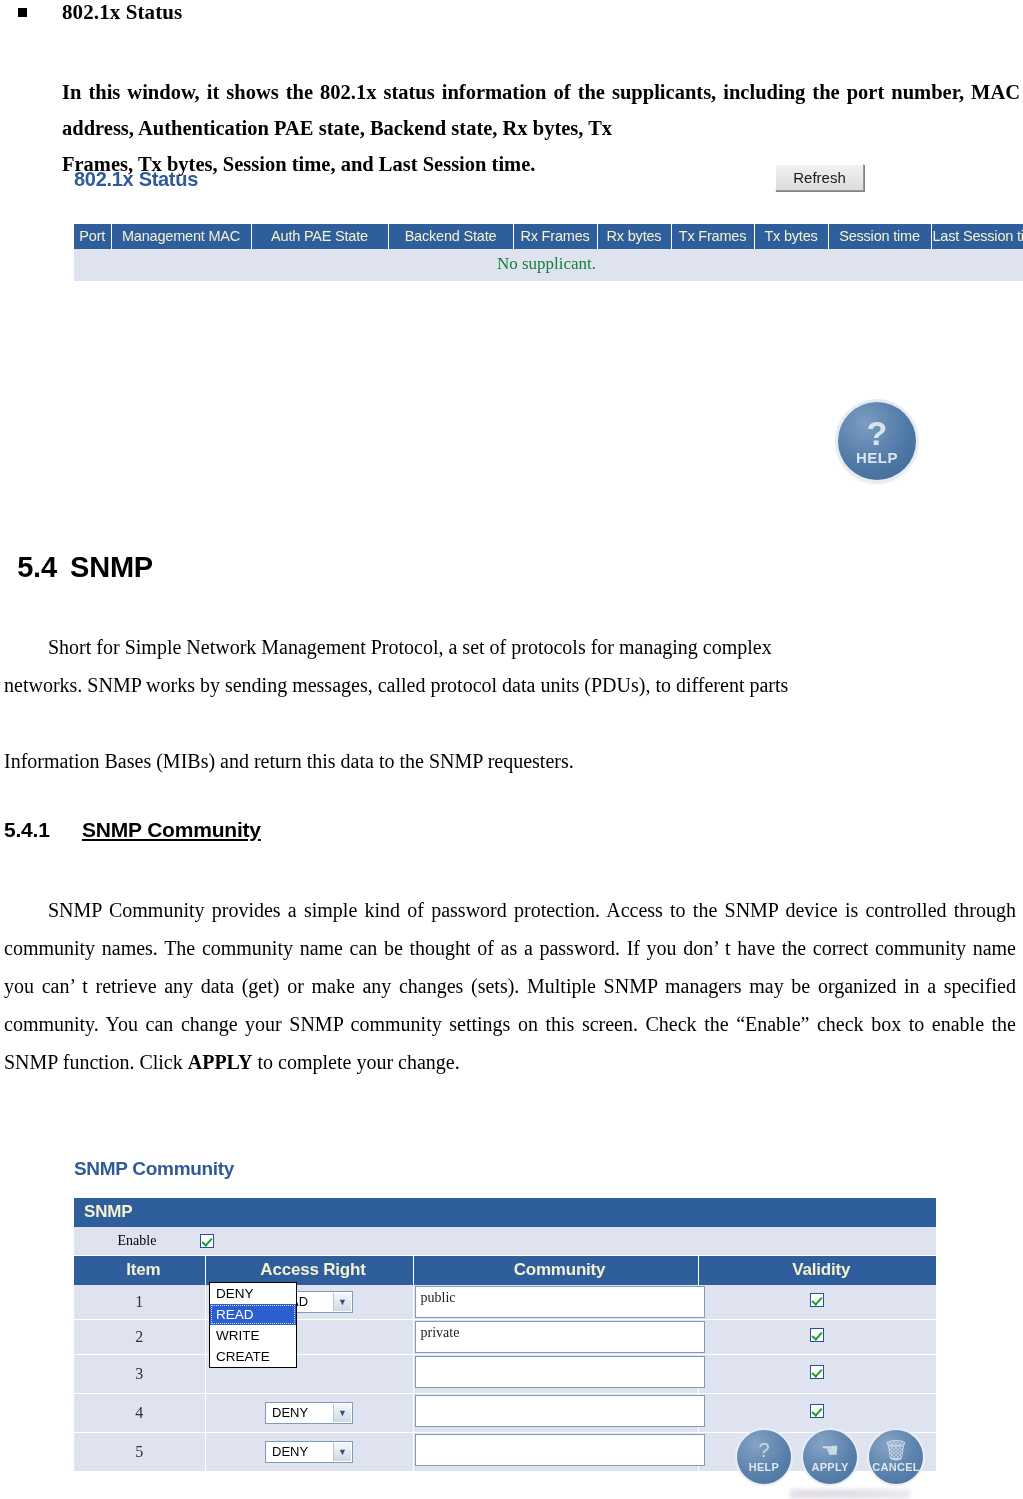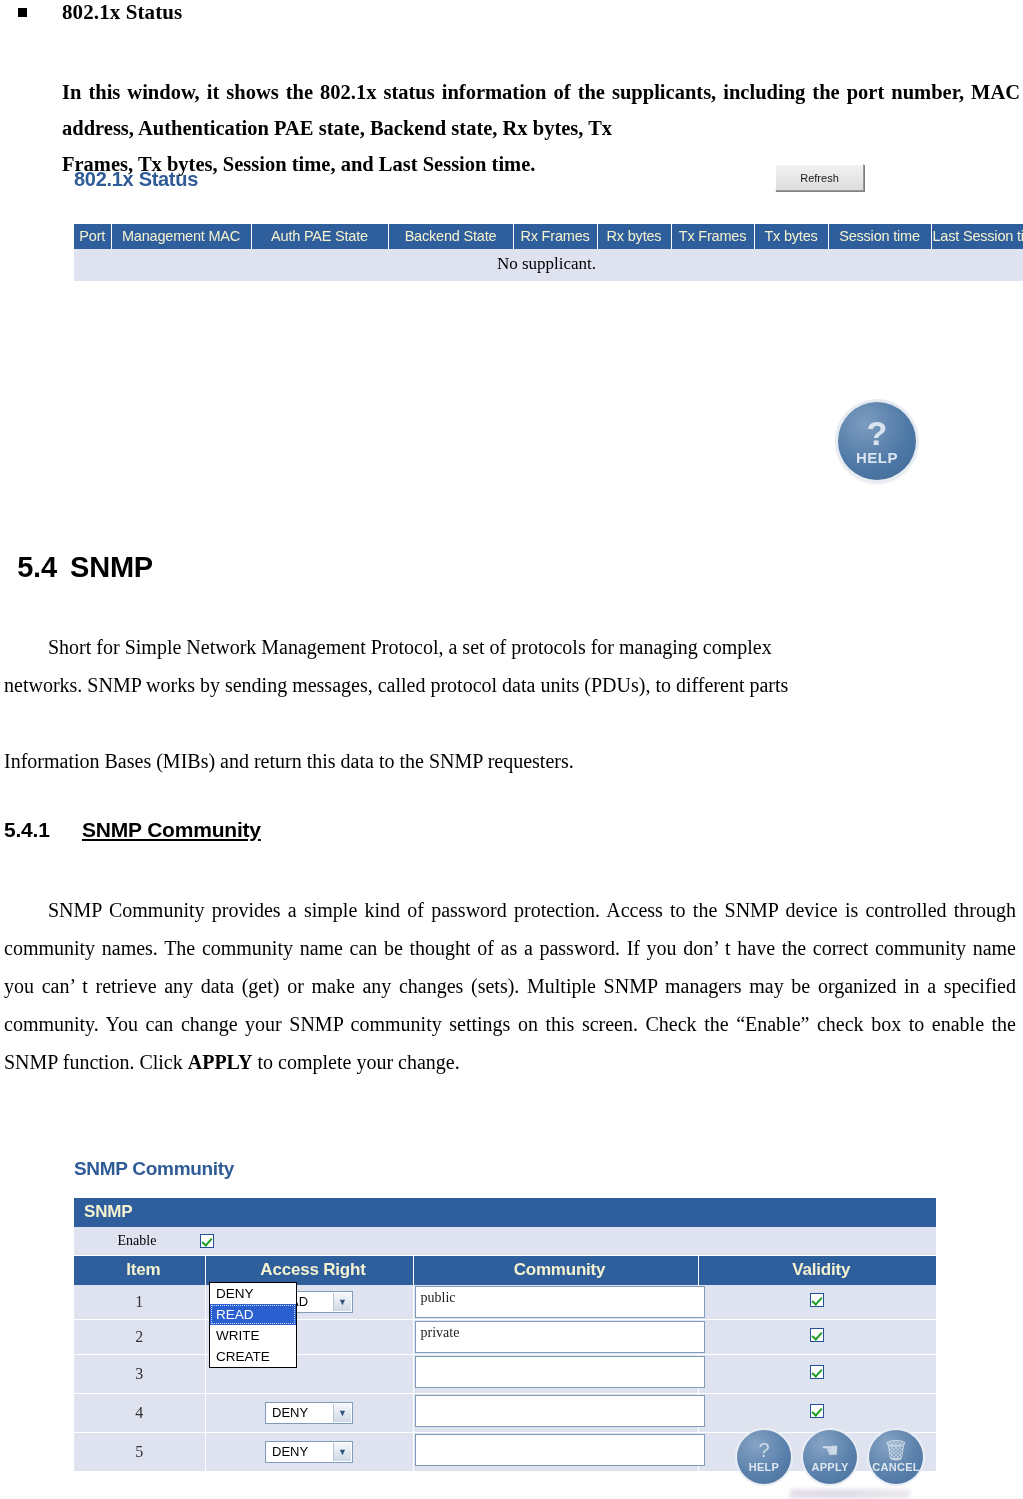--- a/index.html
+++ b/index.html
@@ -65,21 +65,21 @@
   .refresh-btn {
     position: absolute;
     left: 709px; top: 6px;
     width: 89px; height: 27px;
     background: linear-gradient(#f2f2f2, #dcdcdc);
     border: 1px solid #9a9a9a;
     border-top-color: #ffffff;
     border-left-color: #ffffff;
     box-shadow: 1px 1px 0 #808080;
     font-family: "Liberation Sans", sans-serif;
-    font-size: 11px;
+    font-size: 15px;
     color: #1a1a1a;
     display: flex;
     align-items: center;
     justify-content: center;
   }
   .x-table {
     position: absolute;
     left: 8px; top: 66px;
     width: 949px;
     border-collapse: collapse;
@@ -93,21 +93,21 @@
     font-weight: normal;
     padding: 4px 1px 5px 1px;
     border-right: 1px solid #ffffff;
     text-align: center;
     white-space: nowrap;
     letter-spacing: -0.2px;
   }
   .x-table th:last-child { border-right: none; }
   .x-table td.nosupp {
     background: #dfe3f0;
-    color: #000000;
+    color: #15803d;
     font-family: "Liberation Serif", serif;
     font-size: 17px;
     text-align: center;
     padding: 5px 4px 7px 0;
     margin-left: 45px;
   }
 
   
   .help-round {
     position: absolute;

